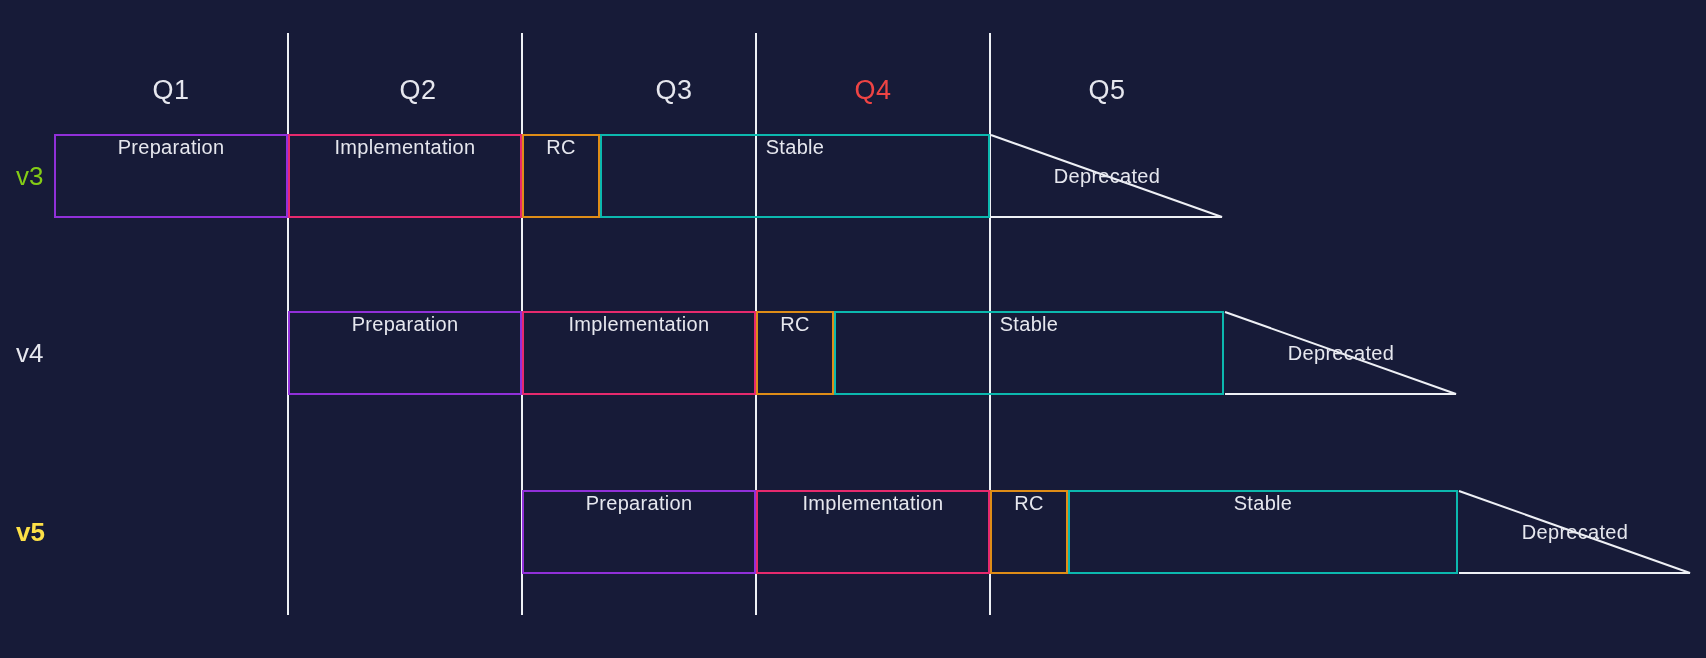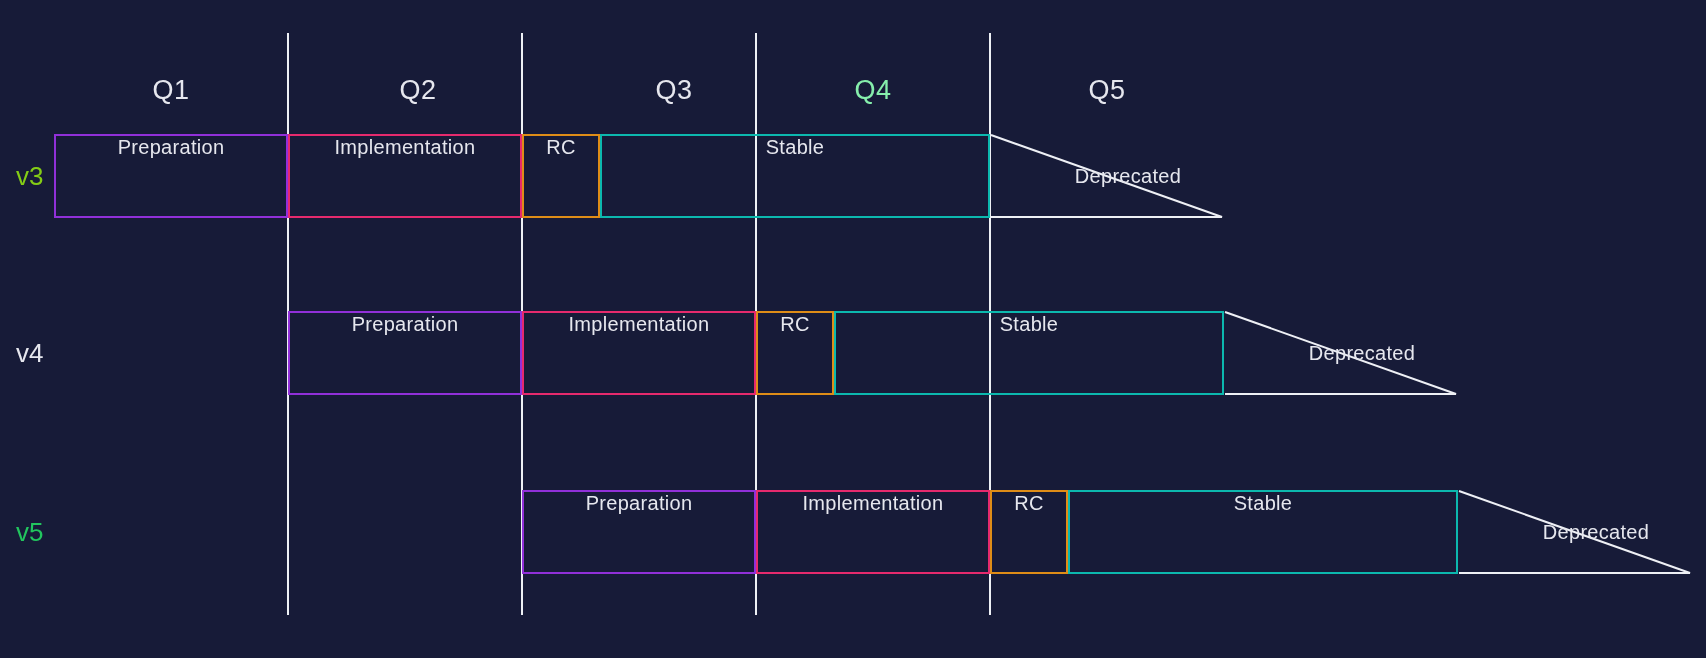--- a/index.html
+++ b/index.html
@@ -39,21 +39,20 @@
     box-sizing: border-box;
     border: 2px solid;
     display: flex;
     justify-content: center;
     font-size: 20px;
     font-weight: 300;
     letter-spacing: 0.3px;
   }
   .dep {
     position: absolute;
-    padding-left: 42px;
   }
   .dep svg {
     position: absolute;
     left: 0;
     top: 0;
     overflow: visible;
   }
   .dep .dep-label {
     position: absolute;
     left: 0;
@@ -72,21 +71,21 @@
 <body style="background: rgb(23, 27, 56);">
 
 <div id="stage" style="background: rgb(23, 27, 56);">
     <div class="gridline" style="left: 287px; top: 33px; height: 582px; background: rgb(238, 240, 245);"></div>
     <div class="gridline" style="left: 521px; top: 33px; height: 582px; background: rgb(238, 240, 245);"></div>
     <div class="gridline" style="left: 755px; top: 33px; height: 582px; background: rgb(238, 240, 245);"></div>
     <div class="gridline" style="left: 989px; top: 33px; height: 582px; background: rgb(238, 240, 245);"></div>
     <div class="quarter-label" style="left: 54px; width: 234px; top: 70px; color: rgb(230, 231, 238);">Q1</div>
     <div class="quarter-label" style="left: 288px; width: 234px; top: 70px; color: rgb(230, 231, 238); margin-left: 13px;">Q2</div>
     <div class="quarter-label" style="left: 522px; width: 234px; top: 70px; color: rgb(230, 231, 238); padding-left: 35px;">Q3</div>
-    <div class="quarter-label" style="left: 756px; width: 234px; top: 70px; color: #86efac;">Q4</div>
+    <div class="quarter-label" style="left: 756px; width: 234px; top: 70px; color: #ef4444;">Q4</div>
     <div class="quarter-label" style="left: 990px; width: 234px; top: 70px; color: rgb(230, 231, 238);">Q5</div>
     <div class="version-label" style="left: 16px; width: 60px; top: 134px; height: 84px; color: #84cc16;">v3</div>
     <div class="phase" style="left: 54px; top: 134px; width: 234px; height: 84px; border-color: rgb(145, 48, 217); color: rgb(230, 231, 238);">
       <span>Preparation</span>
     </div>
     <div class="phase" style="left: 288px; top: 134px; width: 234px; height: 84px; border-color: rgb(230, 42, 109); color: rgb(230, 231, 238);">
       <span>Implementation</span>
     </div>
     <div class="phase" style="left: 522px; top: 134px; width: 78px; height: 84px; border-color: rgb(223, 141, 23); color: rgb(230, 231, 238);">
       <span>RC</span>
@@ -112,21 +111,21 @@
     </div>
     <div class="phase" style="left: 833.992px; top: 311px; width: 390px; height: 84px; border-color: rgb(12, 184, 174); color: rgb(230, 231, 238);">
       <span>Stable</span>
     </div>
     <div class="dep" style="left: 1224px; top: 311px; width: 234px; height: 84px;">
       <svg width="234" height="84" viewBox="0 0 234 84">
         <path d="M 1 1 L 232 83 L 1 83" fill="none" stroke="#eef0f5" stroke-width="2"></path>
       </svg>
       <div class="dep-label" style="color: rgb(230, 231, 238);">Deprecated</div>
     </div>
-    <div class="version-label" style="left: 16px; width: 60px; top: 490px; height: 84px; color: #22c55e;">v5</div>
+    <div class="version-label" style="left: 16px; width: 60px; top: 490px; height: 84px; color: #fde047; font-weight: bold;">v5</div>
     <div class="phase" style="left: 522px; top: 490px; width: 234px; height: 84px; border-color: rgb(145, 48, 217); color: rgb(230, 231, 238);">
       <span>Preparation</span>
     </div>
     <div class="phase" style="left: 756px; top: 490px; width: 234px; height: 84px; border-color: rgb(230, 42, 109); color: rgb(230, 231, 238);">
       <span>Implementation</span>
     </div>
     <div class="phase" style="left: 990px; top: 490px; width: 78px; height: 84px; border-color: rgb(223, 141, 23); color: rgb(230, 231, 238);">
       <span>RC</span>
     </div>
     <div class="phase" style="left: 1067.99px; top: 490px; width: 390px; height: 84px; border-color: rgb(12, 184, 174); color: rgb(230, 231, 238);">

